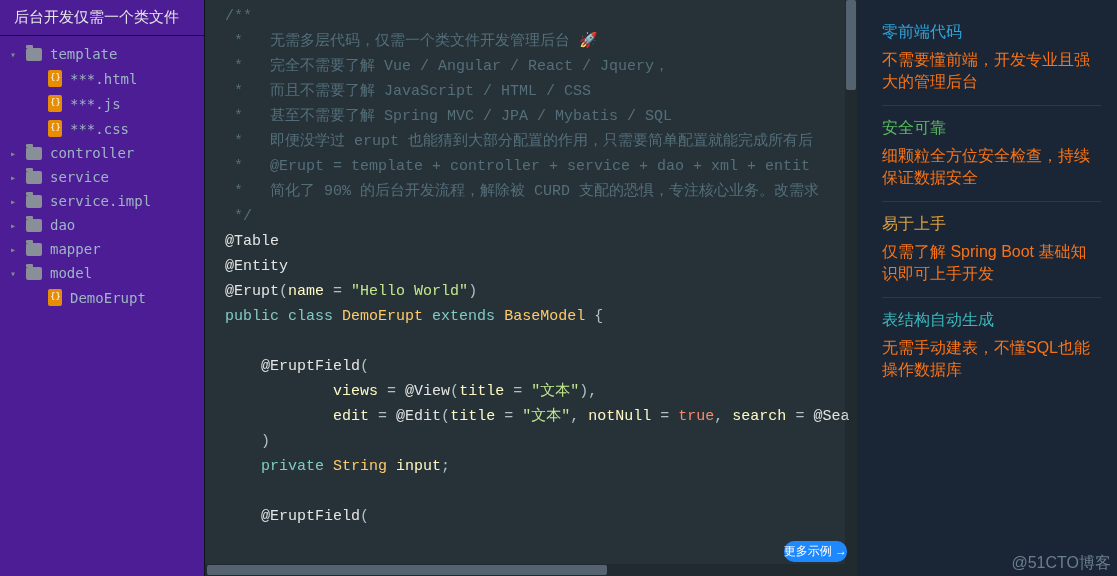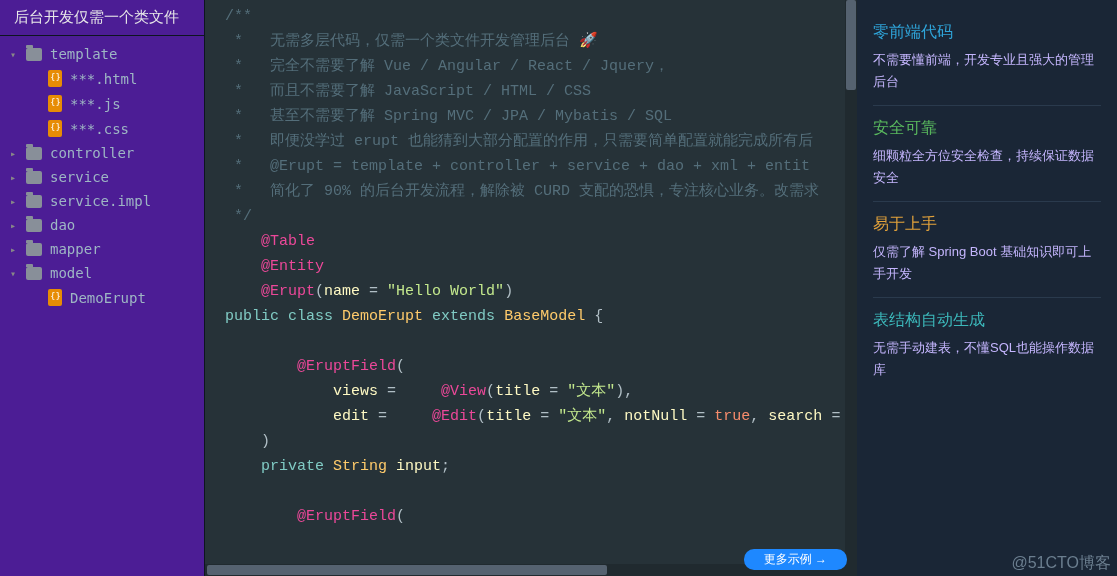--- a/index.html
+++ b/index.html
@@ -86,35 +86,35 @@
     padding: 4px 20px;
     font-family: Consolas, "Courier New", monospace;
     font-size: 15px;
     line-height: 25px;
     white-space: pre;
     overflow: hidden;
     height: 100%;
     color: #b0bec5;
   }
   .cm { color: #546e7a; }
-  .an { color: #ec4899; margin-left: 36px; }
+  .an { color: #e5e5e5; }
   .kw { color: #80cbc4; }
   .cls { color: #ffcb6b; }
   .st { color: #c3e88d; }
   .fld { color: #fef9c3; }
   .bool { color: #f78c6c; }
   .p { color: #b0bec5; }
   .badge {
     position: absolute;
     right: 10px;
-    bottom: 6px;
+    bottom: 14px;
     background: #1e88ff;
     color: #fff;
     font-size: 12px;
-    padding: 2px 20px;
+    padding: 2px 0;
     border-radius: 10px;
   }
   .watermark {
     position: absolute;
     right: 6px;
     bottom: 2px;
     color: #6b7e8f;
     font-size: 16px;
     z-index: 50;
   }
@@ -150,34 +150,35 @@
   }
   .features {
     width: 260px;
     background: #1a2636;
     padding: 10px 16px 0 16px;
     overflow-y: auto;
   }
   .feature {
     padding: 12px 0;
     border-bottom: 1px solid #2a3a4d;
+    margin-left: 9px;
   }
   .feature:last-child { border-bottom: none; }
   .feature-title {
     color: #2fa4d9;
     font-size: 16px;
     margin-bottom: 6px;
   }
   .feature-title.orange { color: #e2a23b; }
   .feature-title.green { color: #5aba5e; }
   .feature-title.red { color: #d96f5e; }
   .feature-title.teal { color: #3cb8bb; }
   .feature-desc {
-    color: #c4b5fd;
-    font-size: 13px;
+    color: #f97316;
+    font-size: 16px;
     line-height: 22px;
     font-family: "Microsoft YaHei", Consolas, sans-serif;
   }
   .bg-curve {
     position: absolute;
     left: 0;
     bottom: 0;
     width: 30px;
     height: 260px;
     background: #0099ff;

